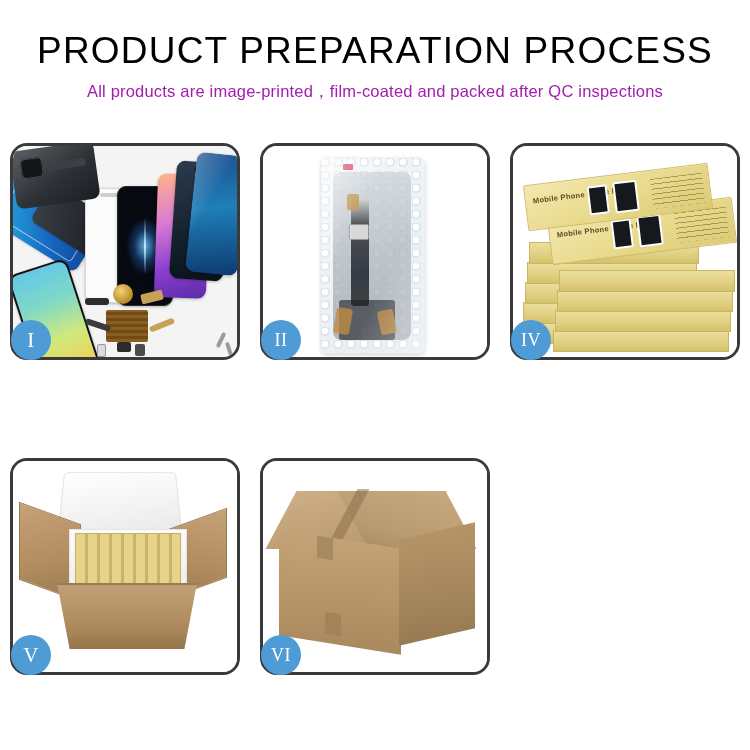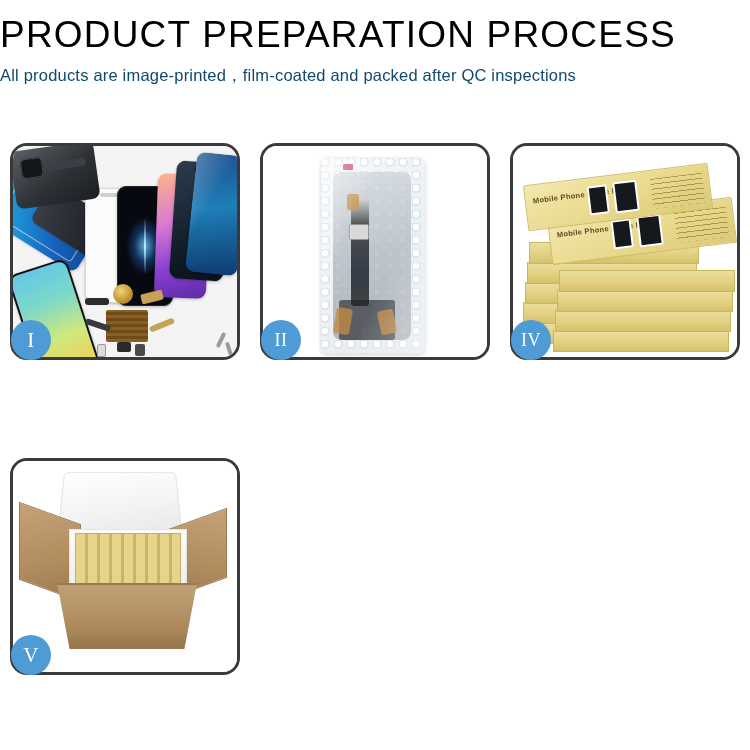--- a/index.html
+++ b/index.html
@@ -18,40 +18,41 @@
     width: 750px;
     height: 750px;
     background: #ffffff;
   }
 
   
   .header {
     position: absolute;
     top: 0; left: 0;
     width: 750px;
-    padding-top: 14px;
+    padding-top: 30px;
+    text-align: center;
   }
 
   .main-title {
     font-family: "Liberation Sans", sans-serif;
     font-size: 37px;
     font-weight: 400;
     letter-spacing: 1.2px;
     color: #000000;
     line-height: 42px;
     white-space: nowrap;
   }
 
   .sub-title {
     margin-top: 8px;
     font-family: "Liberation Sans", sans-serif;
     font-size: 16.5px;
     font-weight: 400;
     letter-spacing: 0.2px;
-    color: #0c4a6e;
+    color: #a21caf;
     line-height: 22px;
     white-space: nowrap;
   }
 
   
   .grid {
     position: absolute;
     top: 143px;
     left: 10px;
     width: 730px;
@@ -610,15 +611,27 @@
         <div class="c5-lid"></div>
         <div class="c5-flap-l"></div>
         <div class="c5-flap-r"></div>
         <div class="c5-foambox"></div>
         <div class="c5-inner"></div>
         <div class="c5-body"></div>
       </div>
       <div class="badge">V</div>
     </div>
 
+    <div class="panel">
+      <div class="panel-inner scene-sealed">
+        <div class="c6-top"></div>
+        <div class="c6-top2"></div>
+        <div class="c6-seam"></div>
+        <div class="c6-front"></div>
+        <div class="c6-side"></div>
+        <div class="c6-tape1"></div>
+        <div class="c6-tape2"></div>
+      </div>
+      <div class="badge badge-wide">VI</div>
+    </div>
 
   </div>
 </div>
 
 </body></html>

